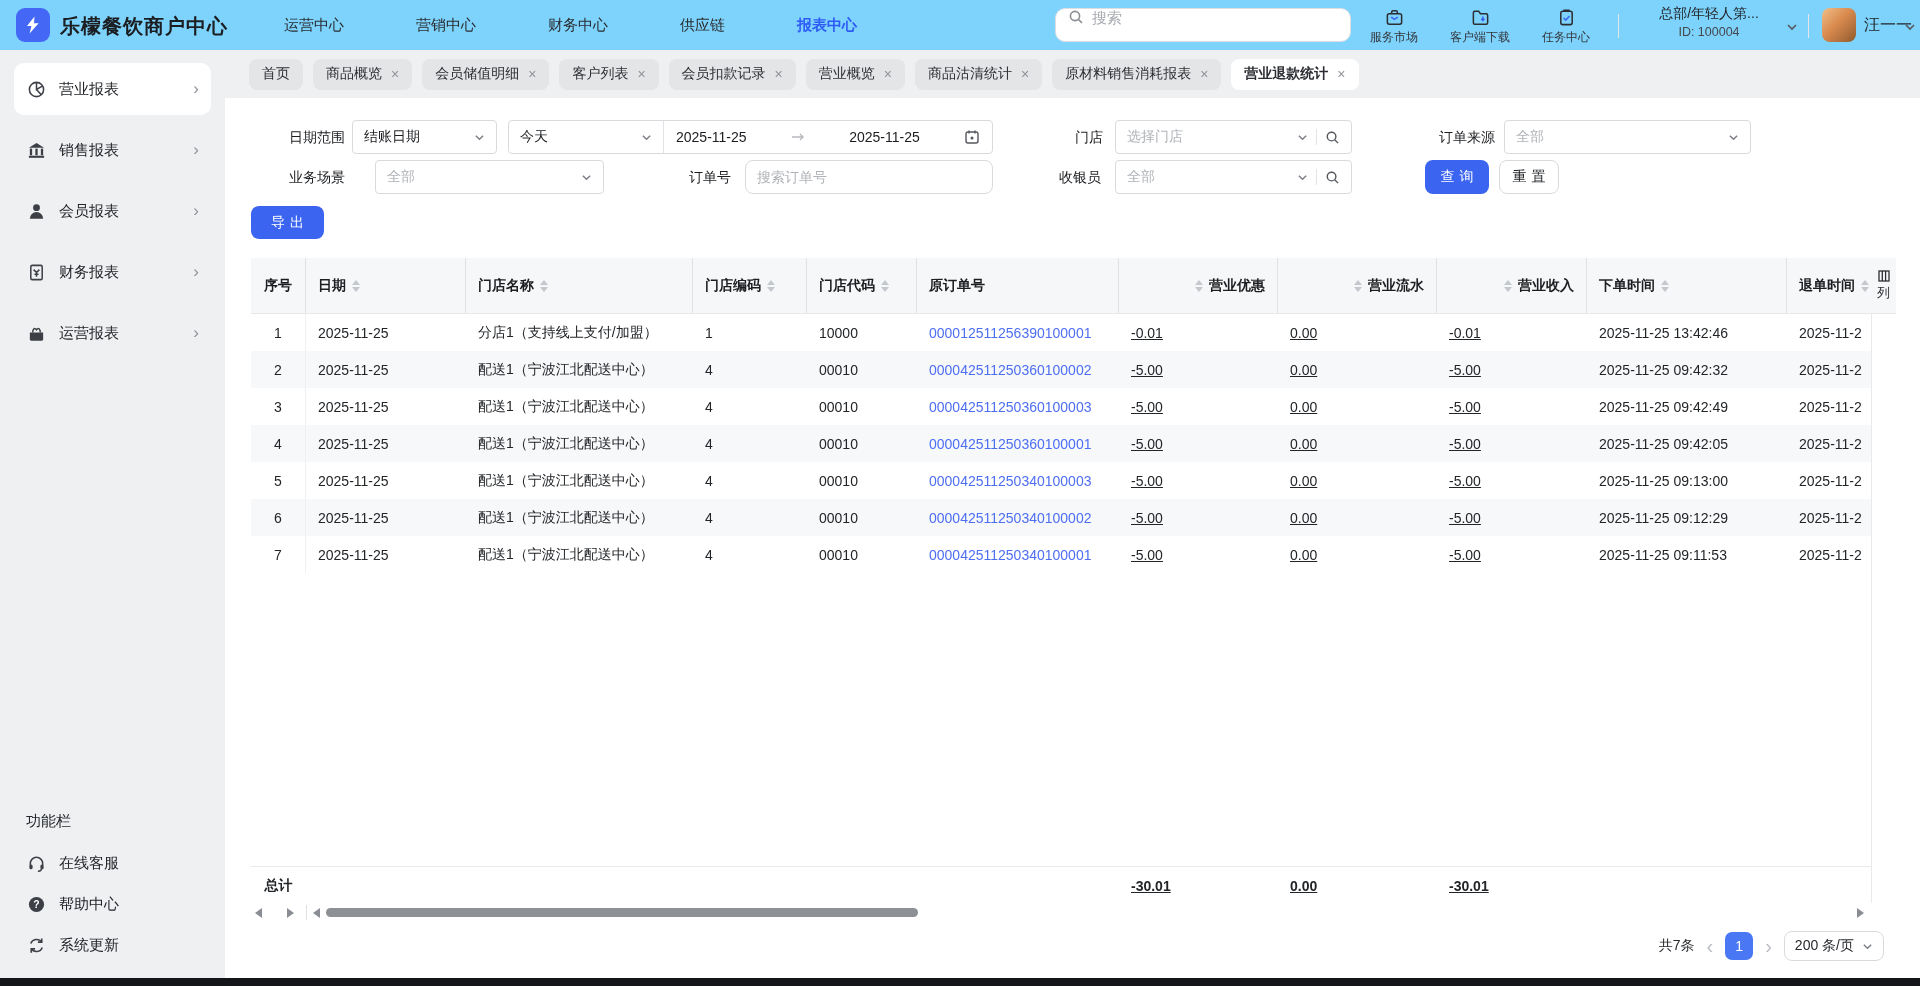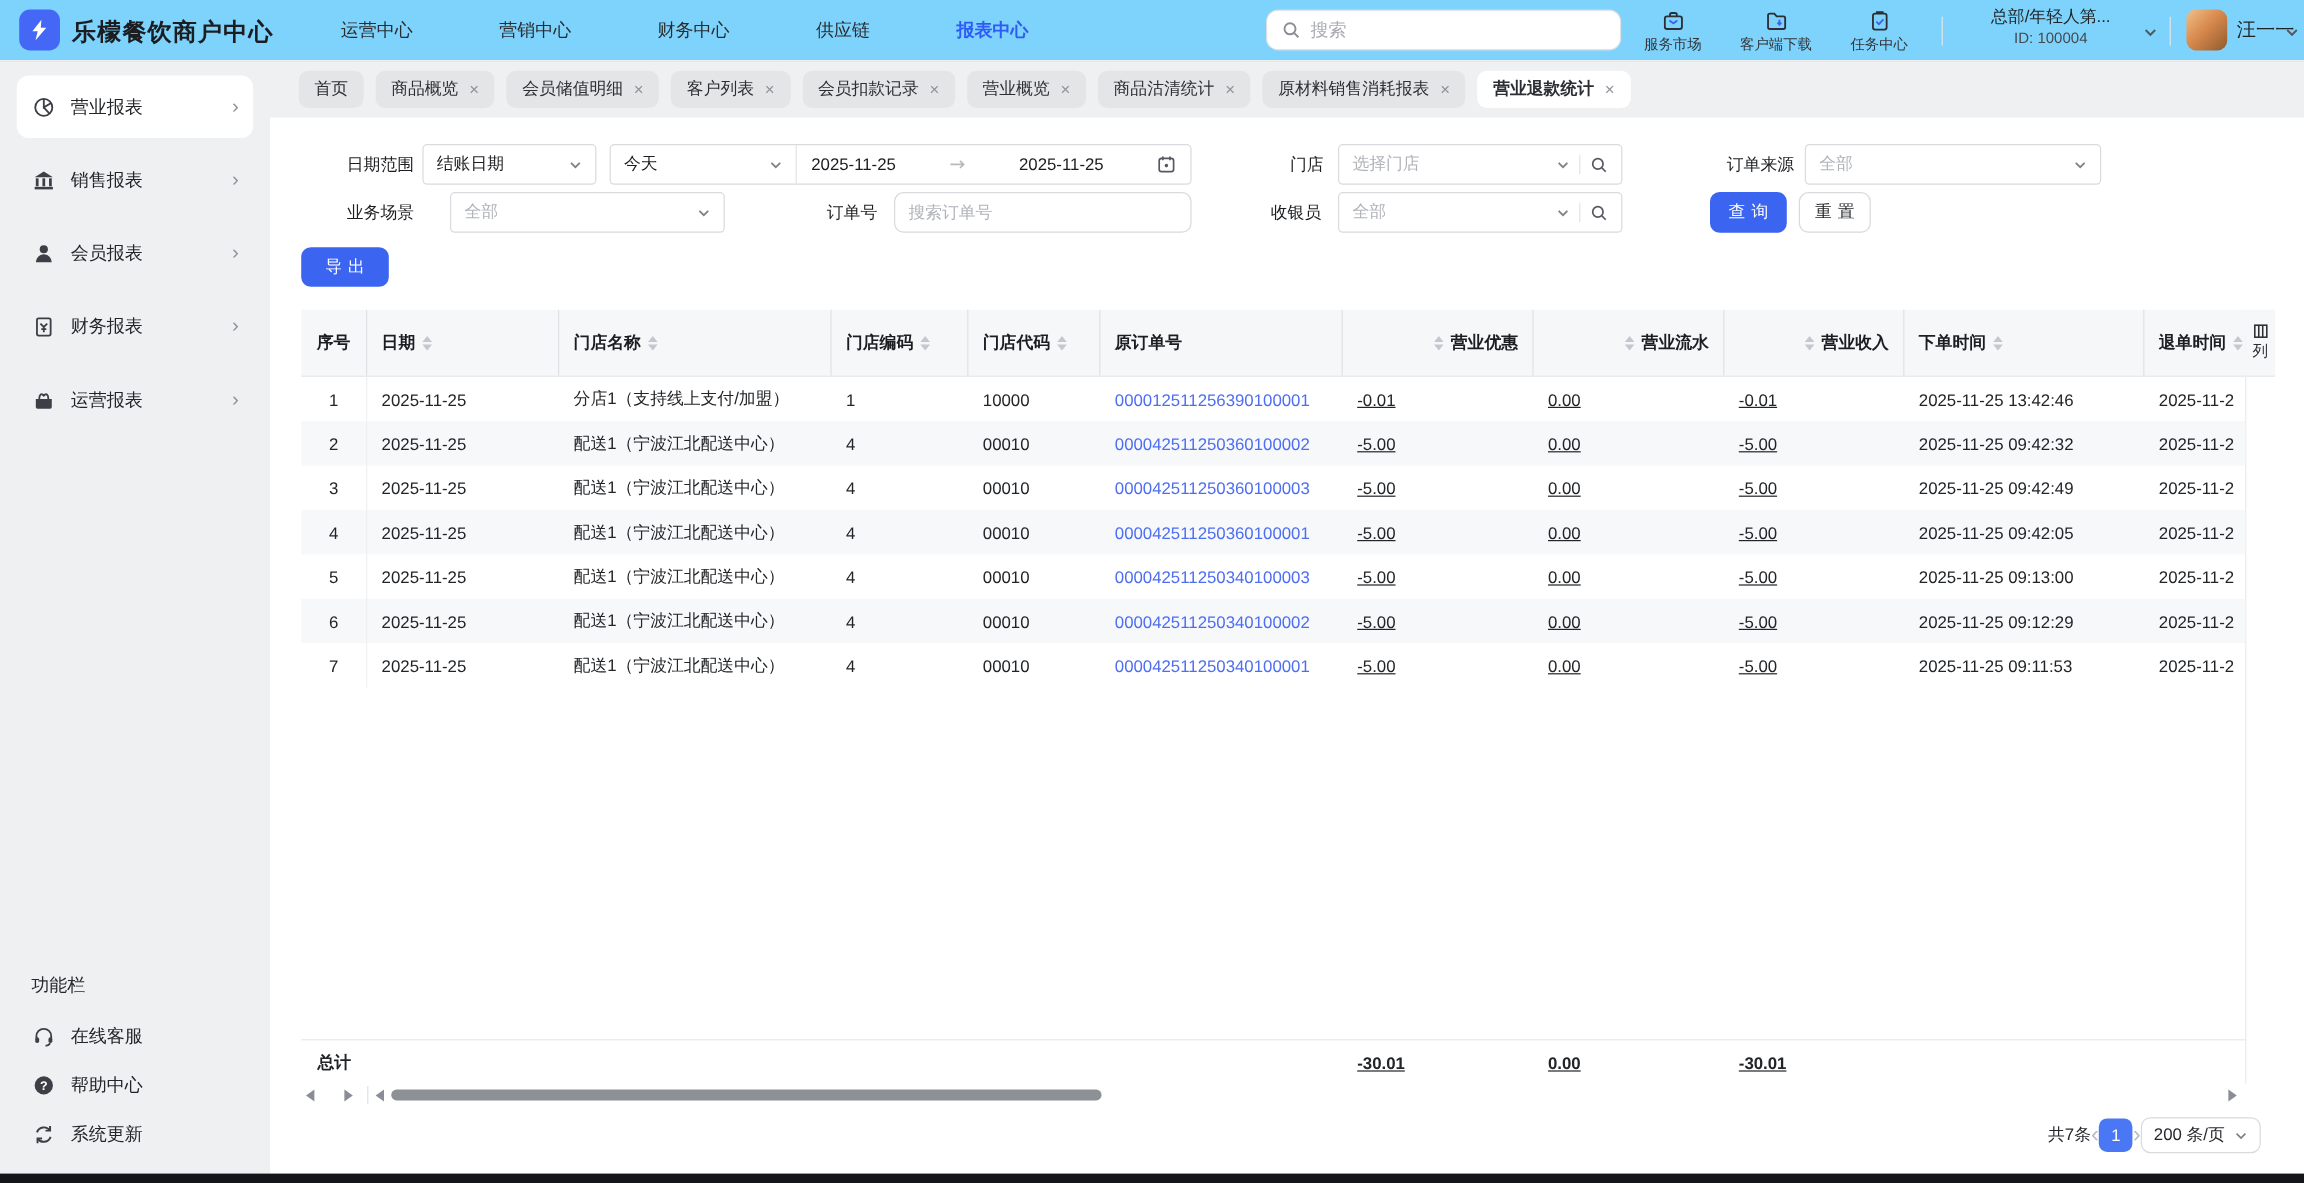--- a/index.html
+++ b/index.html
@@ -9,21 +9,21 @@
     font-family:"Liberation Sans","DejaVu Sans",sans-serif;
     font-size:14px;
   }
   
   .topbar{position:absolute;top:0;left:0;right:0;height:50px;background:#7dd3fc;border-bottom:1px solid #ebedef;z-index:5;}
   .logo{position:absolute;left:16px;top:8px;width:34px;height:34px;border-radius:9px;background:#4468f5;display:flex;align-items:center;justify-content:center;}
   .app-title{position:absolute;left:60px;top:13px;font-size:20px;font-weight:bold;letter-spacing:1px;}
   .topnav{position:absolute;left:252px;top:0;height:50px;display:flex;align-items:center;gap:40px;font-size:15px;color:#2a2c30;}
   .nav-item{cursor:pointer;margin-left:32px;}
   .nav-item.active{color:#2e5bf6;font-weight:bold;}
-  .search-box{position:absolute;left:1055px;top:8px;width:296px;height:34px;box-sizing:border-box;border:1px solid #dcdee2;border-radius:10px;background:#fff;display:flex;align-items:center;padding:0 12px;color:#a8abb2;font-size:15px;gap:8px;}
+  .search-box{position:absolute;left:1055px;top:8px;width:296px;height:34px;box-sizing:border-box;border:1px solid #dcdee2;border-radius:10px;background:#fff;display:flex;align-items:flex-start;padding:0 12px;color:#a8abb2;font-size:15px;gap:8px;}
   .quick{position:absolute;top:5px;width:84px;display:flex;flex-direction:column;align-items:center;gap:2px;font-size:12px;color:#33353a;cursor:pointer;}
   .quick .qicon{height:22px;display:flex;align-items:flex-end;color:#2c2e33;}
   .tb-divider{position:absolute;top:14px;width:1px;height:24px;background:#e4e5e8;}
   .org{position:absolute;left:1634px;top:5px;width:150px;text-align:center;cursor:pointer;}
   .org .org-name{font-size:14px;color:#1f2125;}
   .org .org-id{font-size:12.5px;color:#45484e;margin-top:2px;}
   .org-caret{position:absolute;left:1786px;top:20px;color:#55585e;}
   .avatar{position:absolute;left:1822px;top:8px;width:34px;height:34px;border-radius:8px;background:linear-gradient(135deg,#f0c089 0%,#d98a4e 45%,#8f5a2e 100%);}
   .user-name{position:absolute;left:1864px;top:15px;font-size:16px;color:#1f2125;cursor:pointer;}
   .user-caret{position:absolute;left:1904px;top:20px;color:#55585e;}
@@ -86,21 +86,21 @@
   
   .scroll-row{position:absolute;left:26px;top:806px;width:1620px;height:18px;}
   .sr-arrow{position:absolute;top:4px;width:0;height:0;cursor:pointer;}
   .sr-left1{left:4px;border-top:5px solid transparent;border-bottom:5px solid transparent;border-right:7px solid #8a8d93;}
   .sr-right1{left:36px;border-top:5px solid transparent;border-bottom:5px solid transparent;border-left:7px solid #8a8d93;}
   .sr-div{position:absolute;left:55px;top:1px;width:1px;height:15px;background:#dfe1e4;}
   .sr-left2{left:62px;border-top:5px solid transparent;border-bottom:5px solid transparent;border-right:7px solid #8a8d93;}
   .sr-right2{left:1606px;border-top:5px solid transparent;border-bottom:5px solid transparent;border-left:7px solid #8a8d93;}
   .sr-thumb{position:absolute;left:75px;top:4px;width:592px;height:9px;border-radius:5px;background:#8d9095;cursor:grab;}
   
-  .pagination{position:absolute;right:36px;top:832px;height:32px;display:flex;align-items:center;gap:0;font-size:14px;color:#26282c;}
+  .pagination{position:absolute;right:36px;top:832px;height:32px;display:flex;align-items:center;gap:12px;font-size:14px;color:#26282c;}
   .pg-arrow{color:#b9bcc2;font-size:20px;line-height:1;cursor:pointer;}
   .pg-page{width:28px;height:28px;border-radius:7px;background:#4a78f4;color:#fff;display:flex;align-items:center;justify-content:center;font-size:14px;cursor:pointer;}
   .pg-size{height:30px;box-sizing:border-box;border:1px solid #d8dadd;border-radius:8px;display:flex;align-items:center;gap:8px;padding:0 10px;cursor:pointer;}
   .bottom-edge{position:absolute;left:0;bottom:0;right:0;height:8px;background:#141518;}
 </style>
 </head>
 <body>
 
 <div class="topbar">
   <div class="logo">

